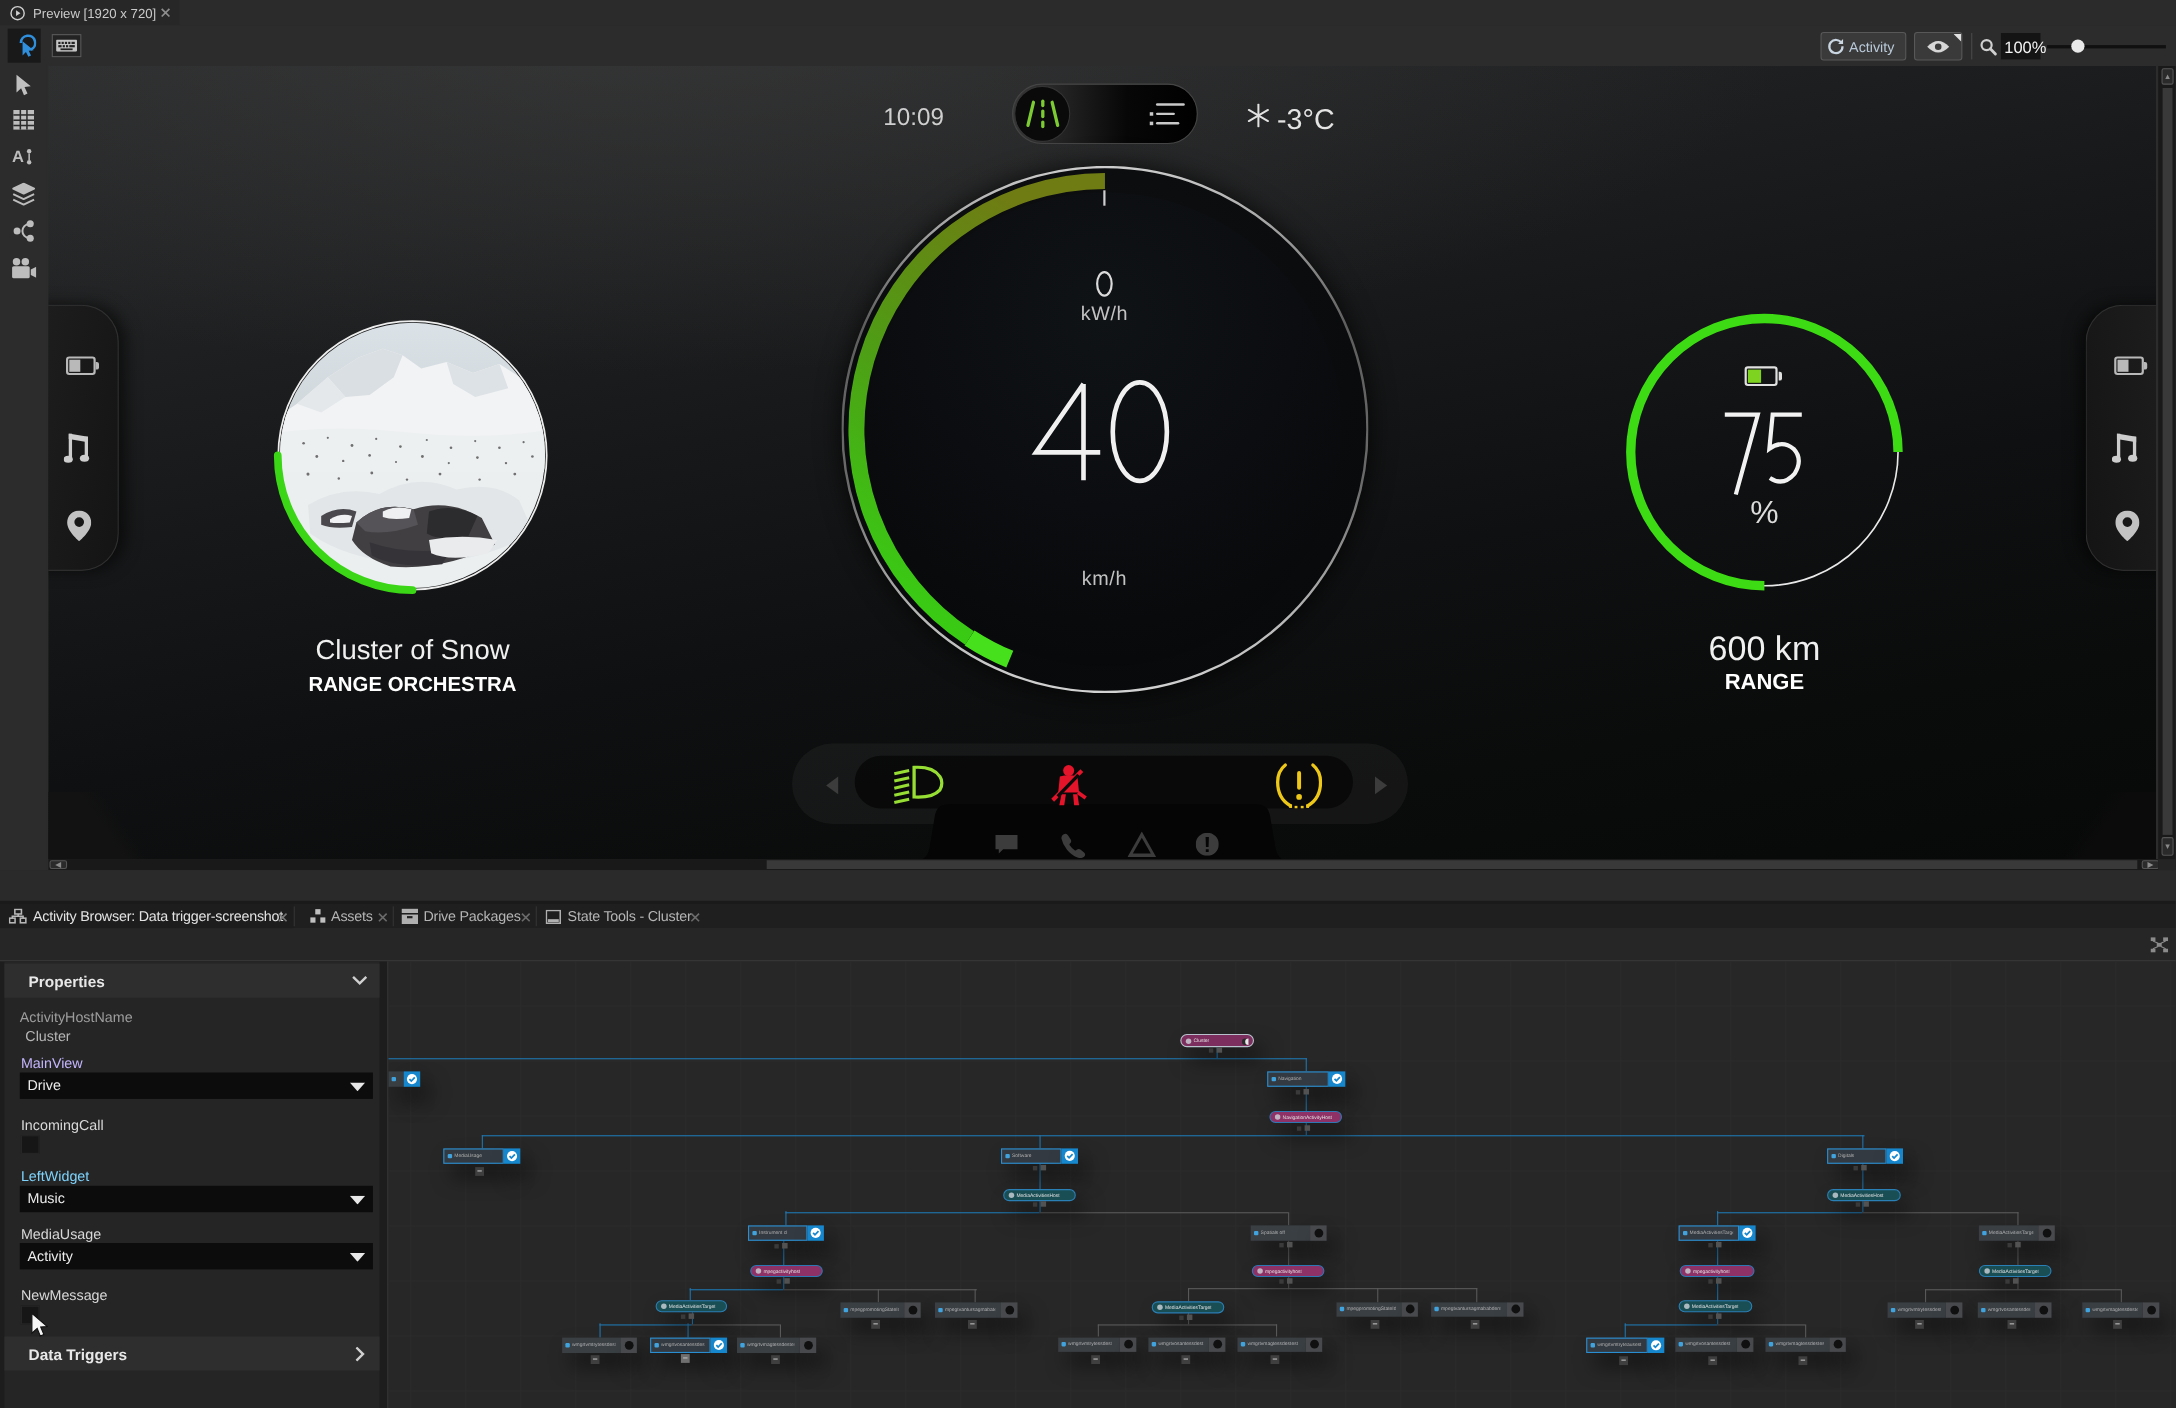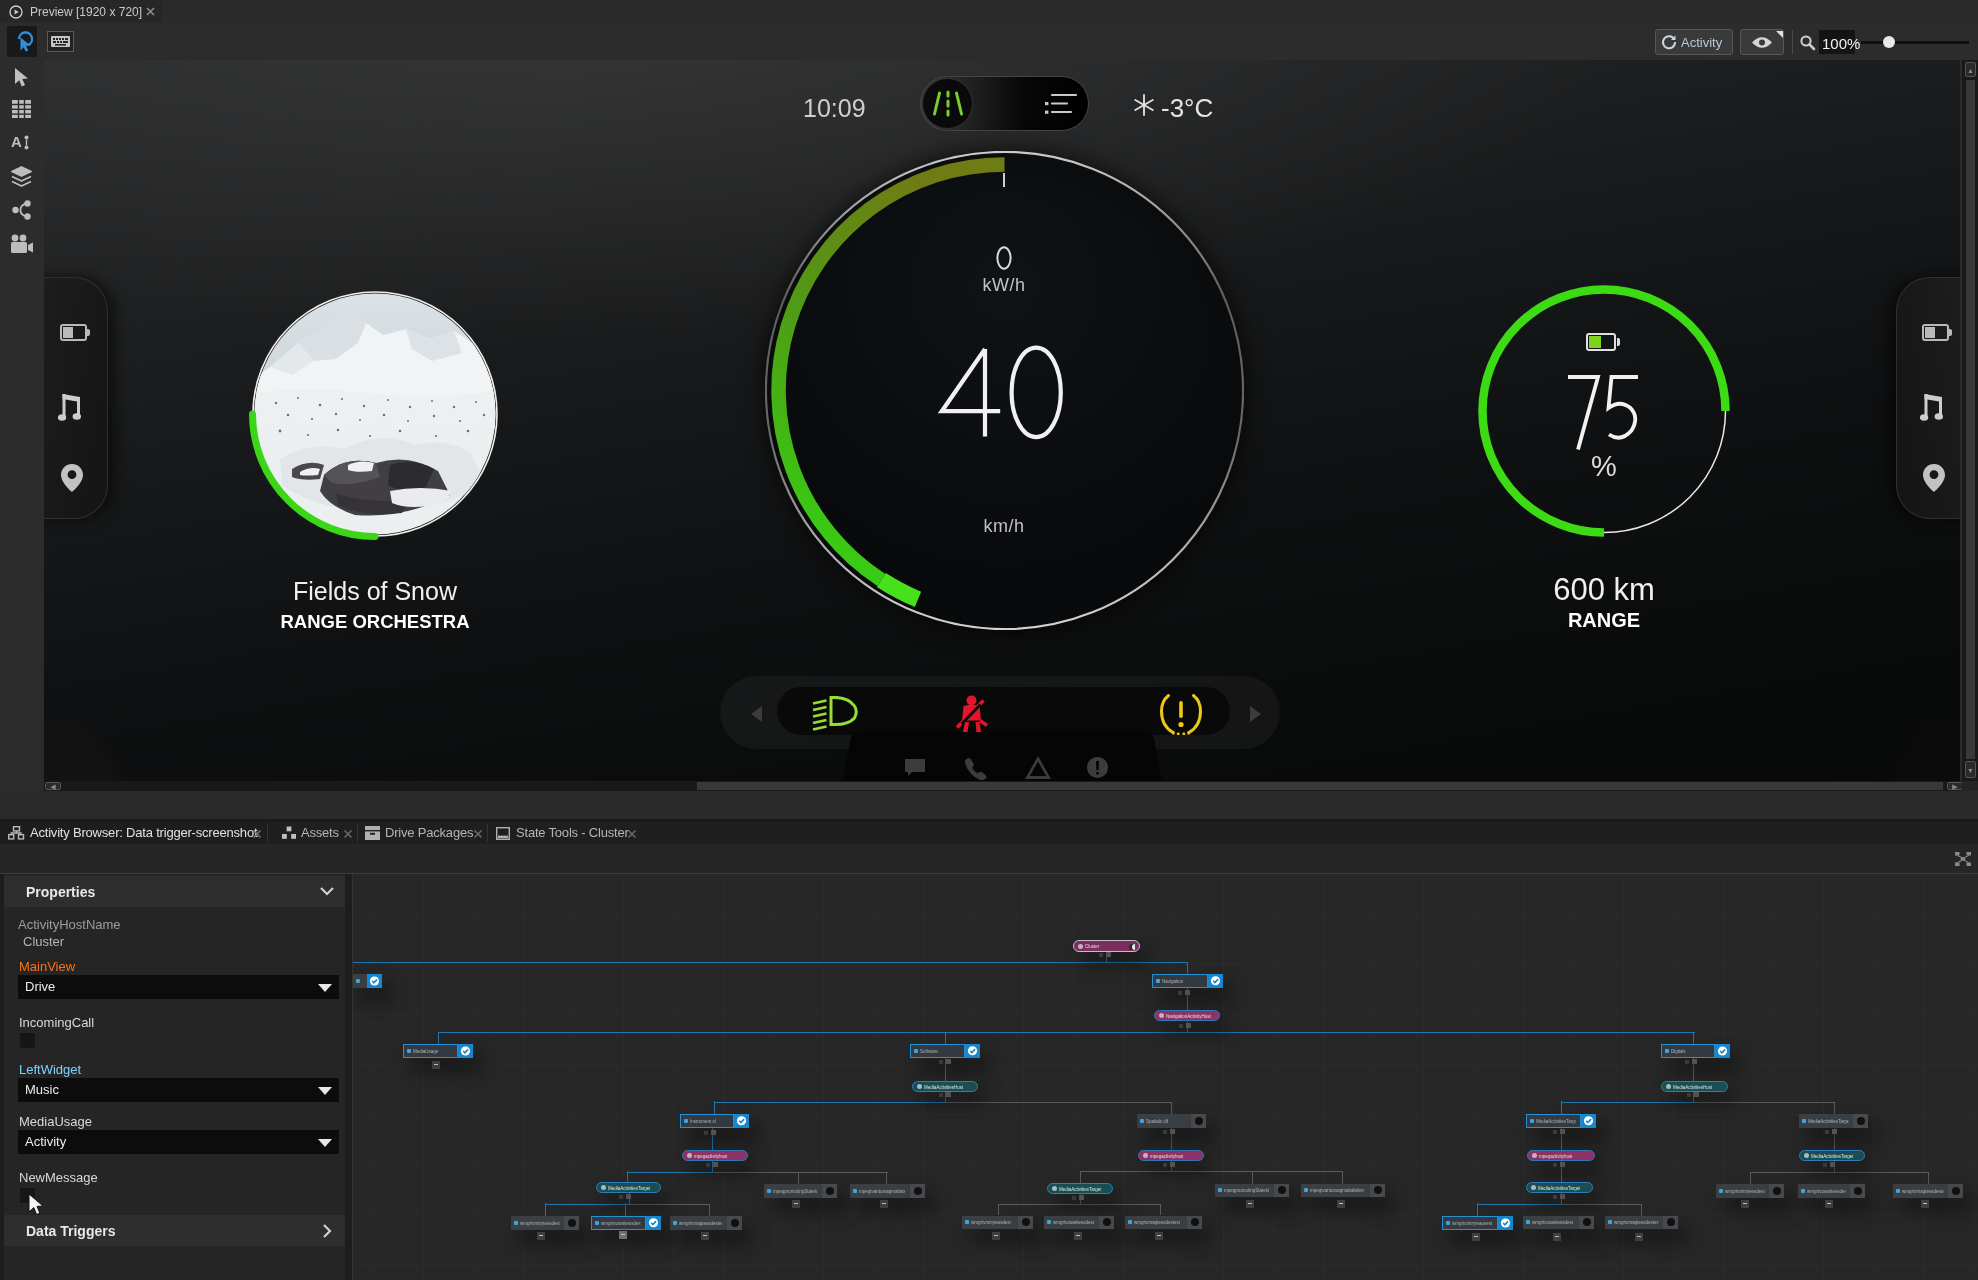--- a/index.html
+++ b/index.html
@@ -169,21 +169,21 @@
     <g fill="#bdbdbd">
       <circle cx="5" cy="4" r="3.4"></circle>
       <circle cx="13" cy="4" r="3.4"></circle>
       <rect x="1" y="8" width="16" height="11" rx="1.5"></rect>
       <path d="M18 11 L23 8.5 L23 18.5 L18 16 Z"></path>
     </g>
   </svg>
 
 <div class="a" id="viewport">
 
-  <div class="a" style="left:759px;top:34px;font-size:25px;color:#cfcfcf">10:09</div>
+  <div class="a" style="left:759px;top:34px;font-size:22px;color:#cfcfcf">10:09</div>
   <div class="a" style="left:876px;top:16px;width:169px;height:55px;border-radius:28px;background:linear-gradient(90deg,#383838 0%,#222 28%,#070707 62%,#000 100%);border:1px solid #454545"></div>
   <div class="a" style="left:878px;top:18px;width:51px;height:51px;border-radius:50%;background:#0a0a0a;border:1px solid #333"></div>
   <svg class="ic" style="left:888px;top:30px" width="32" height="27" viewBox="0 0 32 27">
     <g stroke="#7ccb33" stroke-width="3" stroke-linecap="round">
       <path d="M7.5 3 L2.5 24"></path>
         <path d="M24.5 3 L29.5 24"></path>
       <path d="M16 2 L16 6"></path>
         <path d="M16 11 L16 16"></path>
         <path d="M16 21 L16 25"></path>
     </g>
@@ -301,21 +301,21 @@
       <path d="M52 190 Q68 180 84 186 L80 200 Q62 202 52 198 Z" fill="#4a484c"></path>
       <path d="M60 193 Q70 187 80 190 L78 196 Q66 197 60 196 Z" fill="#f0f1f2"></path>
       <path d="M150 212 Q180 206 212 212 L204 224 Q170 232 152 224 Z" fill="#e9ebed"></path>
       <path d="M108 186 Q120 180 134 184 L132 192 Q116 194 108 191 Z" fill="#eef0f1"></path>
     </g>
     <circle cx="135" cy="135" r="122" fill="none" stroke="#eeeeee" stroke-width="1.6"></circle>
   </svg>
   <svg class="ic" style="left:196px;top:219px" width="270" height="290" viewBox="0 0 270 290">
     <path d="M 12.5 135 A 122.5 122.5 0 0 0 135 257.5" fill="none" stroke="#3bd616" stroke-width="7" stroke-linecap="round"></path>
   </svg>
-  <div class="a" style="left:181px;top:517px;width:300px;text-align:center;font-size:25px;color:#f0f0f0;font-weight:300">Fields of Snow</div>
+  <div class="a" style="left:181px;top:517px;width:300px;text-align:center;font-size:25px;color:#f0f0f0;font-weight:300">Cluster of Snow</div>
   <div class="a" style="left:181px;top:551px;width:300px;text-align:center;font-size:18.5px;color:#ffffff;font-weight:bold">RANGE ORCHESTRA</div>
 
   <svg class="ic" style="left:1432px;top:223px" width="256" height="256" viewBox="0 0 256 256">
     <circle cx="128" cy="128" r="121.5" fill="none" stroke="#e8e8e8" stroke-width="1.5"></circle>
     <path d="M 249.5 128 A 121.5 121.5 0 1 0 128 249.5" fill="none" stroke="#3cdb13" stroke-width="8.5"></path>
   </svg>
   <div class="a" style="left:1542px;top:273px;width:30px;height:18px;border:2px solid #e0e0e0;border-radius:3px"></div>
   <div class="a" style="left:1545px;top:276px;width:12px;height:12px;background:#7ed321"></div>
   <div class="a" style="left:1573px;top:278px;width:3px;height:8px;background:#e0e0e0;border-radius:0 2px 2px 0"></div>
   <svg class="ic" style="left:1521px;top:314px" width="78" height="78" viewBox="0 0 78 78">
@@ -493,21 +493,21 @@
 <div class="a" id="propsbg"></div>
 <div class="a" id="propsin"></div>
 <div class="phead" style="top:876px">
   <div class="t">Properties</div>
   <svg class="ic" style="left:316px;top:11px" width="14" height="9" viewBox="0 0 14 9">
       <path d="M1 1 L7 7 L13 1" stroke="#d0d0d0" stroke-width="2.2" fill="none"></path>
     </svg>
 </div>
 <div class="plabel" style="left:18px;top:917px;color:#9d9d9d">ActivityHostName</div>
 <div class="plabel" style="left:23px;top:934px;color:#b5b5b5">Cluster</div>
-<div class="plabel" style="left:19px;top:959px;color:#f97316">MainView</div>
+<div class="plabel" style="left:19px;top:959px;color:#c4b5fd">MainView</div>
 <div class="pdrop" style="top:975px">
     <div class="v">Drive</div>
   <svg class="ic" style="left:300px;top:9px" width="14" height="8" viewBox="0 0 14 8">
       <path d="M0 0 L14 0 L7 8 Z" fill="#e8e8e8"></path>
     </svg>
   </div>
 <div class="plabel" style="left:19px;top:1015px;color:#d8d8d8">IncomingCall</div>
 <div class="pcheck" style="top:1032px"></div>
 <div class="plabel" style="left:19px;top:1062px;color:#7dd3fc">LeftWidget</div>
 <div class="pdrop" style="top:1078px">

